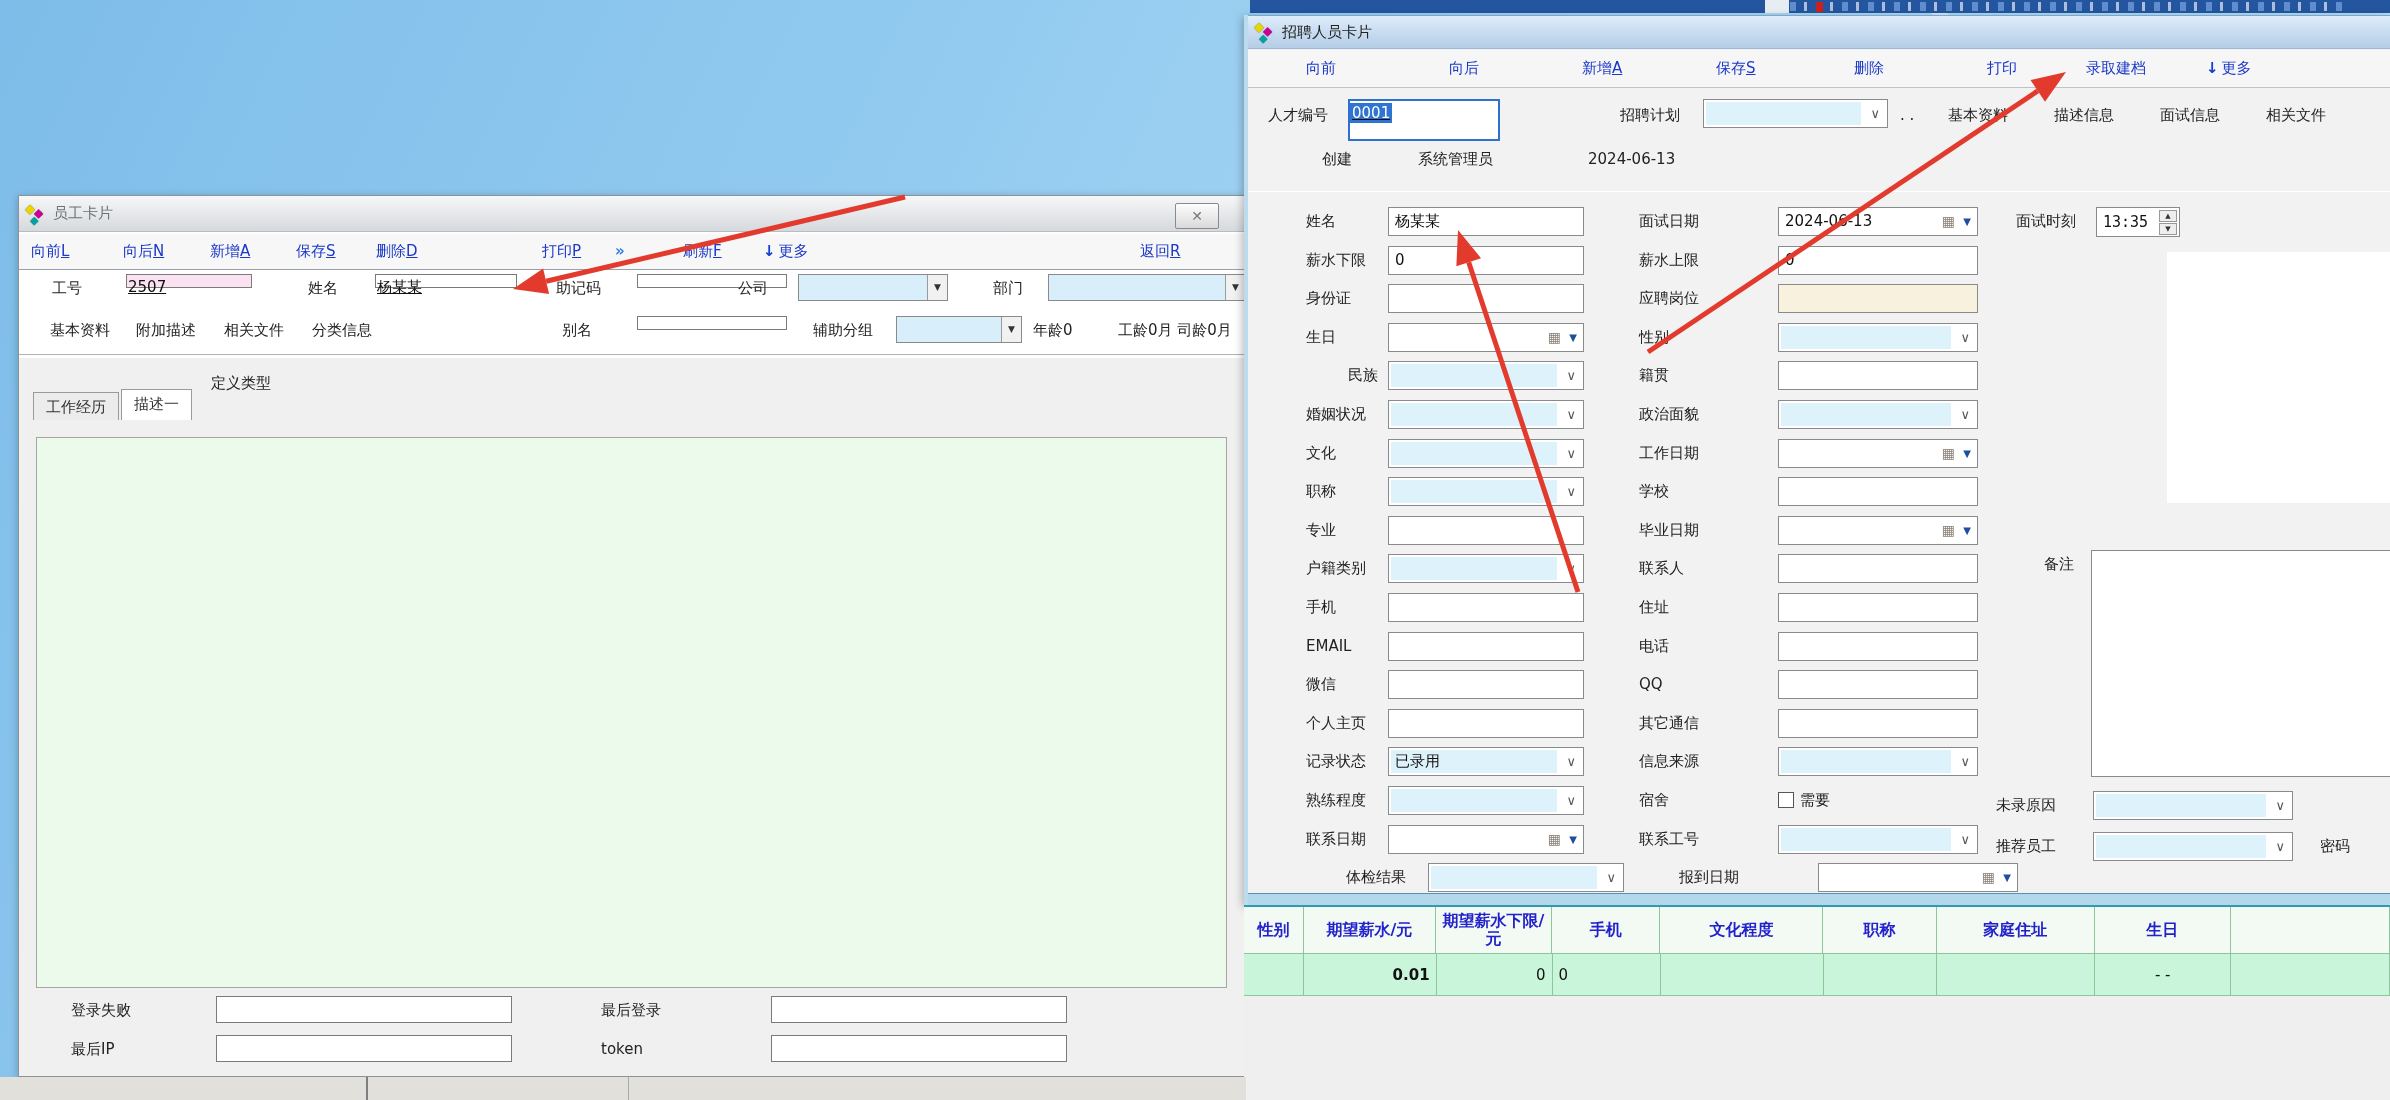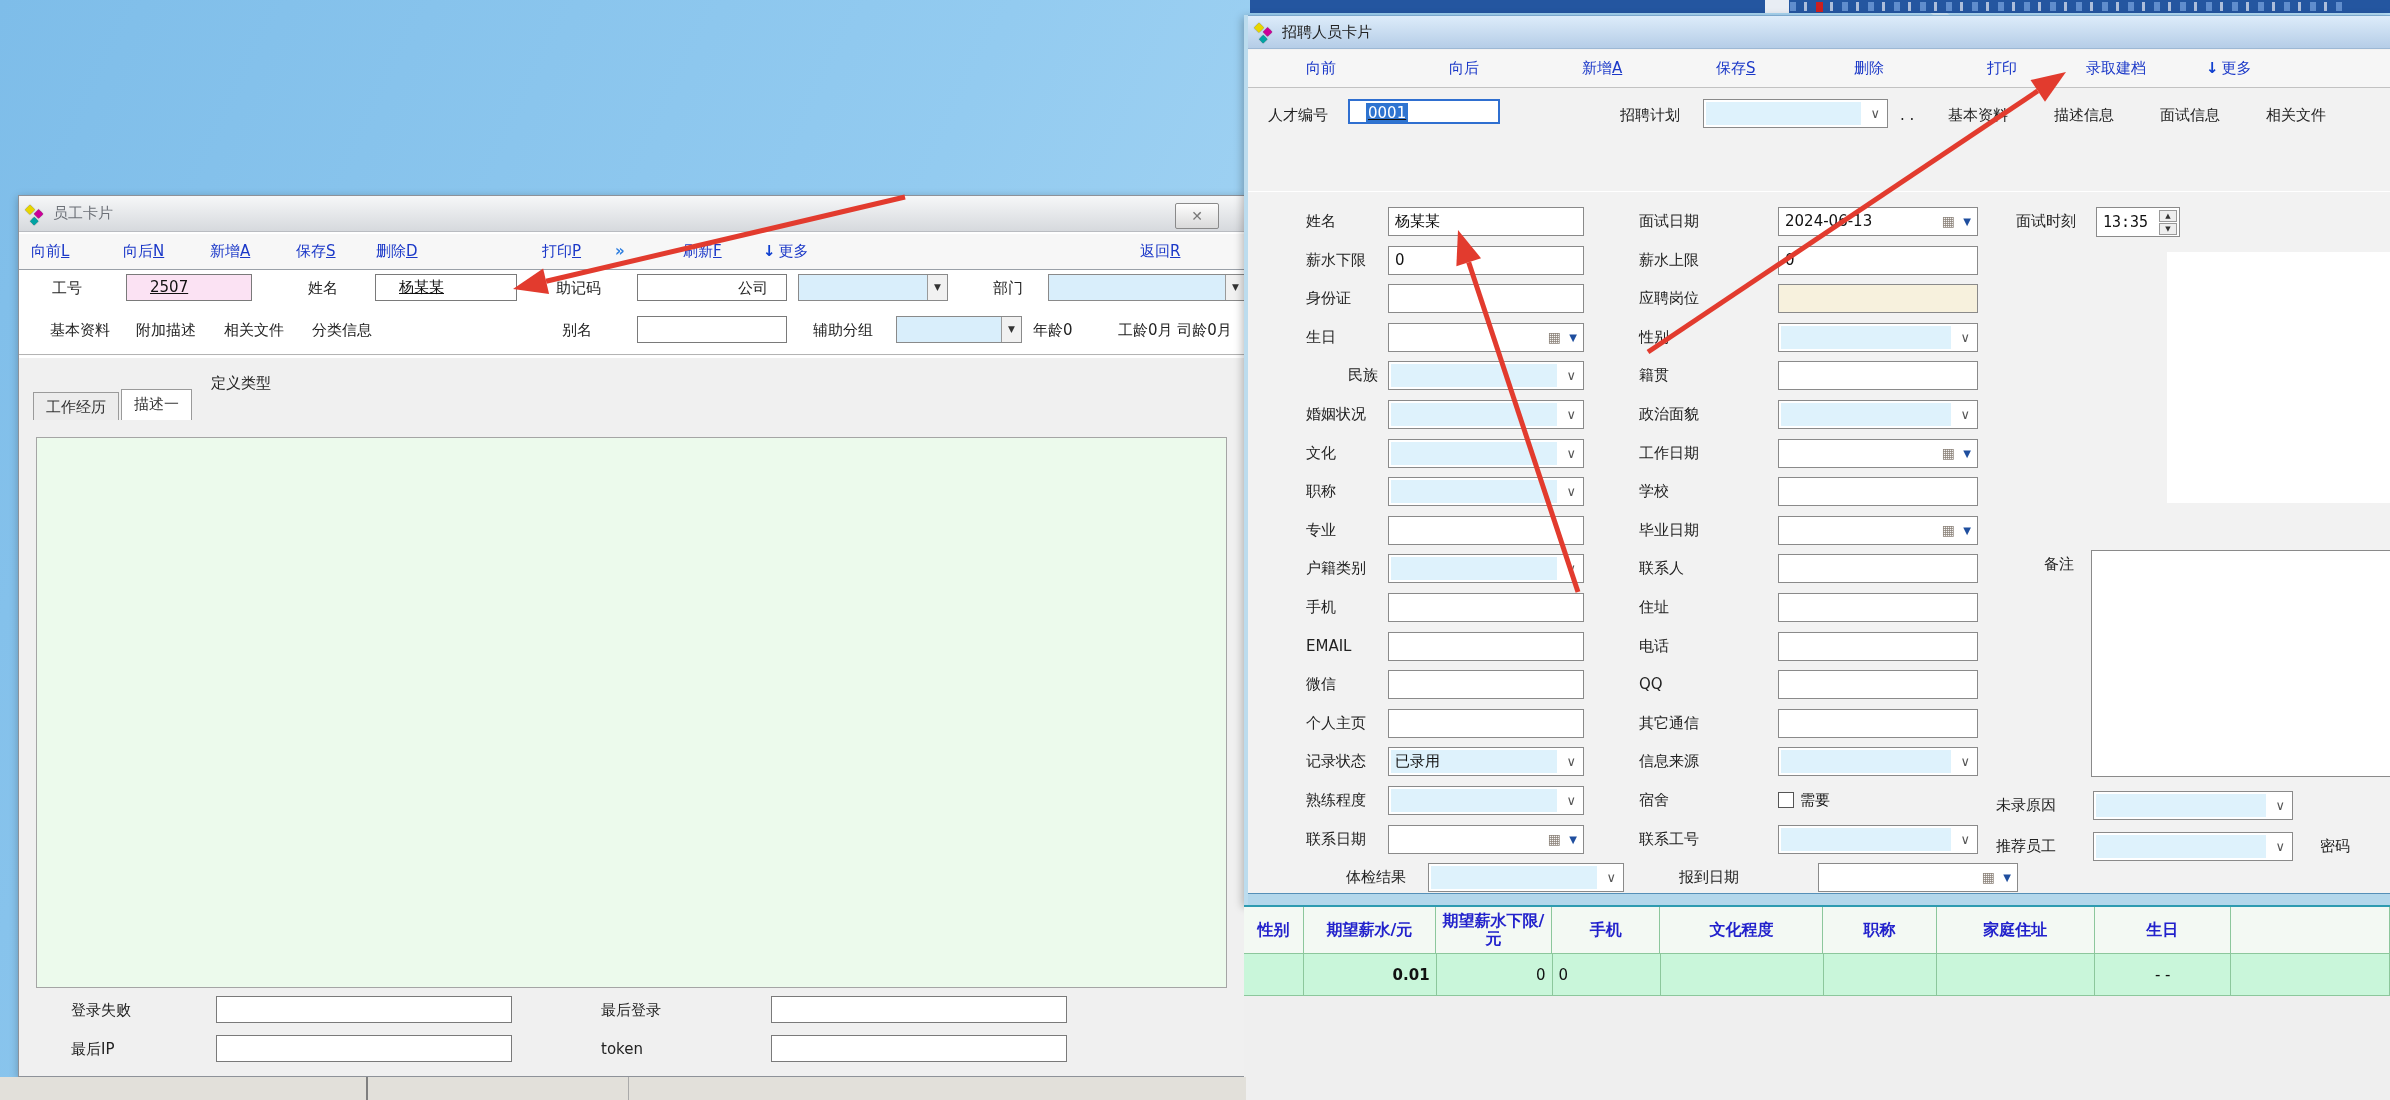--- a/index.html
+++ b/index.html
@@ -32,40 +32,40 @@
          border:1px solid #8e9299;box-shadow:0 2px 8px rgba(0,0,0,.25);}
   .win-l .titlebar{height:36px;background:linear-gradient(#f6f7f8,#d6d9dd);border-bottom:1px solid #b9bcc1;color:#6c7077;}
   .closebtn{position:absolute;right:26px;top:7px;width:44px;height:26px;background:linear-gradient(#fdfdfd,#d9d9d9);
             border:1px solid #8a8a8a;border-radius:2px;text-align:center;line-height:24px;color:#777;font-weight:bold;font-size:14px;}
   .lt-toolbar{position:absolute;left:0;top:38px;width:100%;height:36px;background:#f7f7f7;border-bottom:1px solid #9aa0a8;}
   .lt-toolbar span.titem{position:absolute;top:8px;}
   .blue-down{color:#1040d0;font-weight:bold;margin-right:3px;}
   .chev2{color:#2f7fe0;font-weight:bold;letter-spacing:-2px;}
   .lrow{position:absolute;height:28px;margin-left:19px;}
   .flabel{position:absolute;top:5px;color:#222;}
-  .inp{position:absolute;top:0;height:27px;background:#fff;border:1px solid #7a7a7a;padding:3px 23px;text-decoration:underline;}
+  .inp{position:absolute;top:0;height:14px;background:#fff;border:1px solid #7a7a7a;padding:3px 1px;text-decoration:underline;}
   .inp.pink{background:#fbe2f3;}
   .combo-l{position:absolute;top:0;height:27px;background:#d9eefb;border:1px solid #8a8a8a;}
   .combo-l .cbtn{position:absolute;right:0;top:0;bottom:0;width:20px;background:#f1f1f1;border-left:1px solid #9a9a9a;
                  text-align:center;font-size:9px;line-height:25px;color:#333;}
   .divider{position:absolute;left:0;width:100%;height:2px;border-top:1px solid #b3b3b3;border-bottom:1px solid #fdfdfd;}
   .lower{position:absolute;left:0;top:162px;width:100%;bottom:0;background:#f0f0f0;}
   .tabs{position:absolute;left:14px;top:193px;height:31px;display:flex;align-items:flex-end;}
   .tab{height:28px;padding:5px 12px 0 12px;border:1px solid #9a9a9a;border-bottom:none;background:#ececec;color:#333;margin-right:2px;}
   .tab.active{height:31px;background:#fff;position:relative;z-index:2;}
   .green-area{position:absolute;left:17px;top:241px;width:1191px;height:551px;background:#ecfaec;border:1px solid #a5a5a5;}
   .bfield label{position:absolute;color:#222;}
   .bfield .binp{position:absolute;height:27px;width:296px;background:#fff;border:1px solid #7a7a7a;}
   
   .win-r{left:1244px;top:15px;width:1146px;height:890px;background:#f2f2f2;border-left:4px solid #bcdcee;box-shadow:-2px 2px 8px rgba(0,0,0,.25);}
   .win-r .titlebar{height:34px;background:linear-gradient(#ddecfa,#b5cde7);border-top:1px solid #7ba7cc;border-bottom:1px solid #9db8d4;color:#222;}
   .rt-toolbar{position:absolute;left:0;top:35px;width:100%;height:38px;background:#f6f6f6;border-bottom:1px solid #c2c2c2;}
   .rt-toolbar span.titem{position:absolute;top:9px;}
   .hdr-row{position:absolute;left:0;top:84px;width:100%;height:42px;}
-  .talent-inp{position:absolute;left:100px;top:0;width:152px;height:25px;background:#fff;border:2px solid #2f6fd0;padding:3px 16px;text-decoration:underline;}
+  .talent-inp{position:absolute;left:100px;top:0;width:152px;height:42px;background:#fff;border:2px solid #2f6fd0;padding:3px 0;text-decoration:underline;}
   .talent-inp .sel{background:#2f74d0;color:#fff;padding:1px 2px;}
   .created-row{position:absolute;left:0;top:130px;width:100%;height:30px;}
   .formline{position:absolute;left:0;top:176px;width:100%;height:1px;background:#c6c6c6;border-bottom:1px solid #fff;}
   .frow{position:absolute;height:30px;}
   .frow .lab{position:absolute;top:5px;color:#222;}
   .tinput{position:absolute;top:0;height:29px;background:#fff;border:1px solid #8a8a8a;padding:4px 6px;}
   .tinput.beige{background:#f7f1dd;}
   .combo2{position:absolute;top:0;height:29px;background:#fff;border:1px solid #8a8a8a;padding:4px 6px;}
   .combo2 .fill{position:absolute;left:2px;top:2px;bottom:2px;right:26px;background:#def2fc;}
   .combo2 .val{position:relative;z-index:2;}
@@ -213,20 +213,25 @@
     <span class="talent-inp"><span class="sel">0001</span></span>
     <span class="flabel" style="left:372px;top:7px;">招聘计划</span>
     <span class="combo2" style="left:455px;width:185px;"><span class="fill"></span><span class="val"></span><span class="chev">∨</span></span>
     <span class="flabel" style="left:652px;top:7px;">. .</span>
     <span class="flabel link" style="left:700px;top:7px;">基本资料</span>
     <span class="flabel link" style="left:806px;top:7px;">描述信息</span>
     <span class="flabel link" style="left:912px;top:7px;">面试信息</span>
     <span class="flabel link" style="left:1018px;top:7px;">相关文件</span>
   </div>
 
+  <div class="created-row">
+    <span class="flabel" style="left:74px;top:5px;">创建</span>
+    <span class="flabel teal" style="left:170px;top:5px;">系统管理员</span>
+    <span class="flabel teal" style="left:340px;top:5px;">2024-06-13</span>
+  </div>
 
   <div class="formline"></div>
 
   <div id="rform">
       <div class="frow" style="left: 0px; top: 192px; width: 100%;">
         <span class="lab" style="left: 58px;">姓名</span>
         <span class="tinput" style="left: 140px; width: 196px;">杨某某</span>
         <span class="lab" style="left: 391px;">面试日期</span>
         <span class="dinput" style="left: 530px; width: 200px;">2024-06-13<span class="cal">▦</span><span class="darr">▼</span></span>
       </div>

